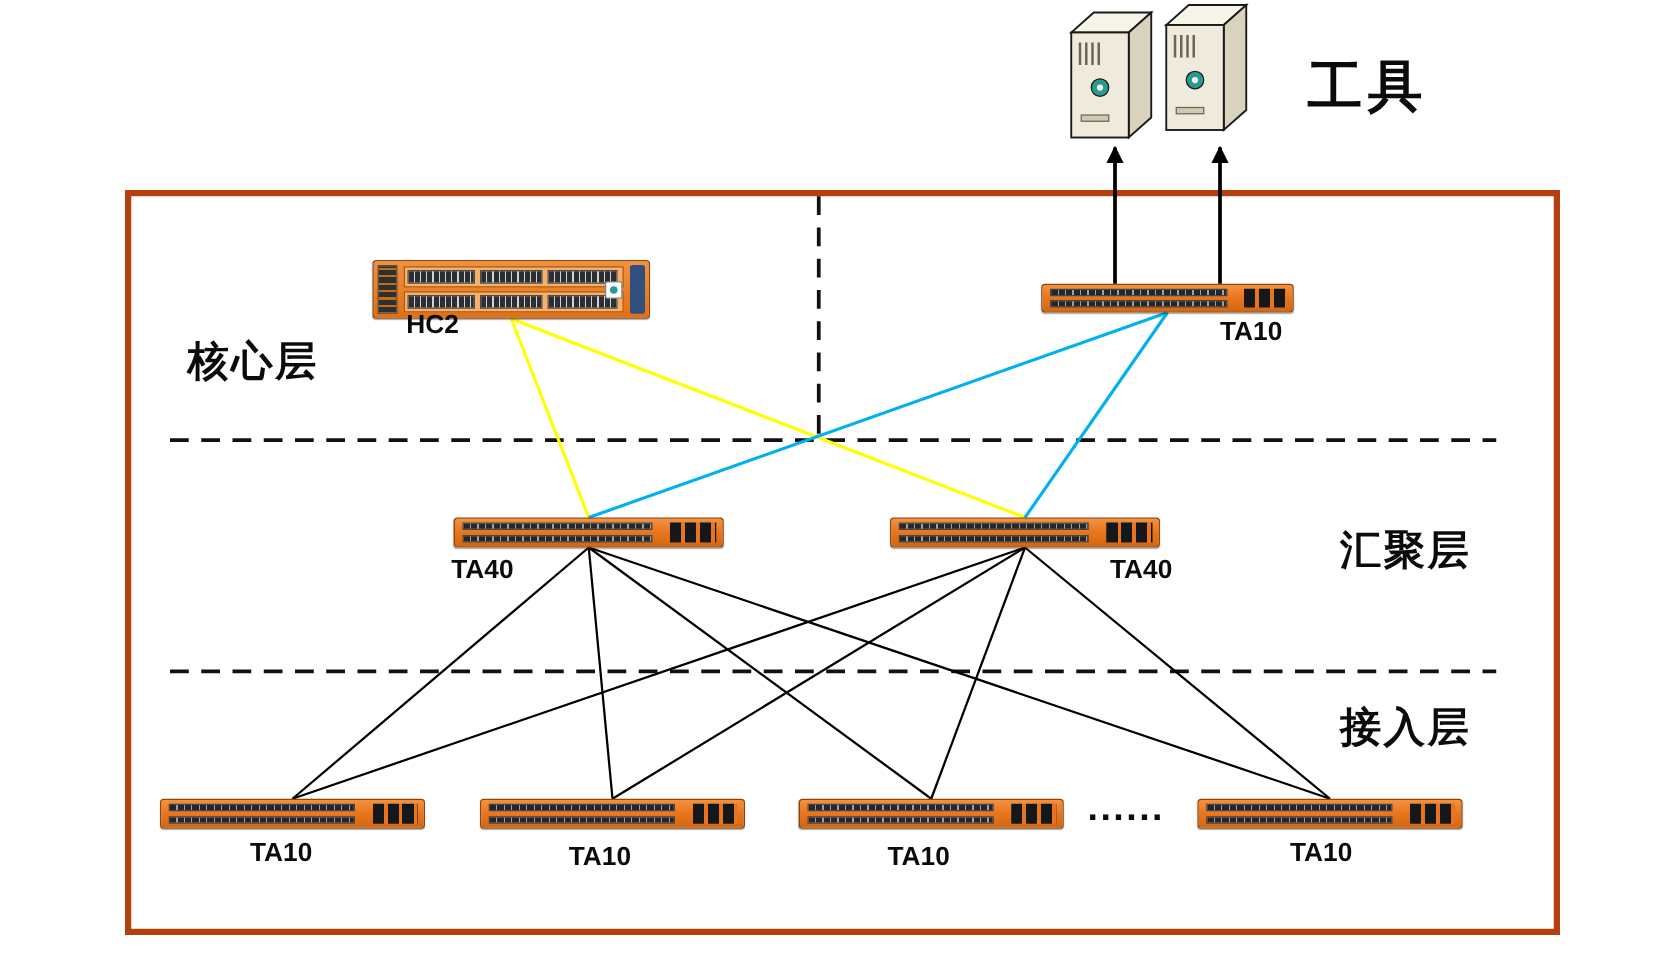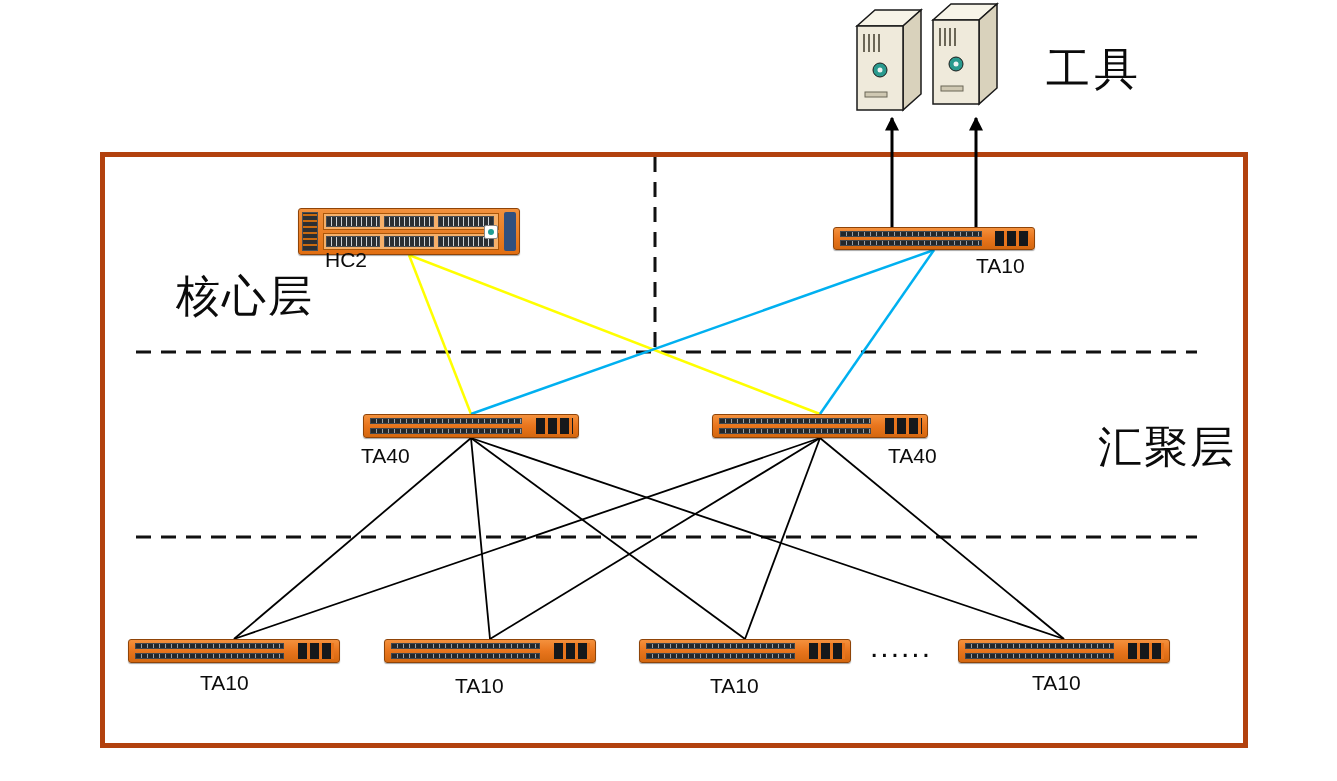--- a/index.html
+++ b/index.html
@@ -37,22 +37,22 @@
   .hc2 .mrow i:nth-child(1){ left:2px; width:54px; }
   .hc2 .mrow i:nth-child(2){ left:60px; width:50px; }
   .hc2 .mrow i:nth-child(3){ left:114px; width:56px; }
   .hc2 .badge { position:absolute; left:185px; top:16px; width:14px; height:14px; background:#fff;
                 border:1px solid #888; border-radius:2px; z-index:2; }
   .hc2 .badge::after { content:""; position:absolute; left:3px; top:3px; width:6px; height:6px;
                        border-radius:50%; background:#1f9e94; }
   .hc2 .hcap { position:absolute; right:3px; top:3px; bottom:3px; width:12px; background:#31507f; border-radius:2px; }
 
   
-  .lbl { position:absolute; z-index:4; color:#0b0b0b; font-weight:normal; white-space:nowrap; }
-  .layer-lbl { font-size:44px; letter-spacing:2px;margin-left:26px; }
+  .lbl { position:absolute; z-index:4; color:#0b0b0b; font-weight:bold; white-space:nowrap; }
+  .layer-lbl { font-size:33px; letter-spacing:2px; }
   .dev-lbl { font-size:21px; }
   .tools-lbl { font-size:44px; letter-spacing:4px; }
   .dots { font-size:30px; letter-spacing:2px; }
 </style>
 </head>
 <body>
 
 <div id="stage">
 
   <div class="frame"></div>
@@ -168,20 +168,21 @@
   </div>
   <div class="node gswitch" style="left:958px;top:639px;width:212px;height:24px;">
     <i class="pr r1"></i>
     <i class="pr r2"></i>
     <i class="upl"></i>
   </div>
 
   <div class="lbl tools-lbl" style="left:1046px;top:40px;">工具</div>
   <div class="lbl layer-lbl" style="left:150px;top:267px;">核心层</div>
   <div class="lbl layer-lbl" style="left:1072px;top:418px;">汇聚层</div>
+  <div class="lbl layer-lbl" style="left:1072px;top:560px;">接入层</div>
 
   <div class="lbl dev-lbl" style="left:325px;top:248px;">HC2</div>
   <div class="lbl dev-lbl" style="left:976px;top:254px;">TA10</div>
   <div class="lbl dev-lbl" style="left:361px;top:444px;">TA40</div>
   <div class="lbl dev-lbl" style="left:888px;top:444px;">TA40</div>
   <div class="lbl dev-lbl" style="left:200px;top:671px;">TA10</div>
   <div class="lbl dev-lbl" style="left:455px;top:674px;">TA10</div>
   <div class="lbl dev-lbl" style="left:710px;top:674px;">TA10</div>
   <div class="lbl dev-lbl" style="left:1032px;top:671px;">TA10</div>
   <div class="lbl dots" style="left:870px;top:630px;">......</div>

